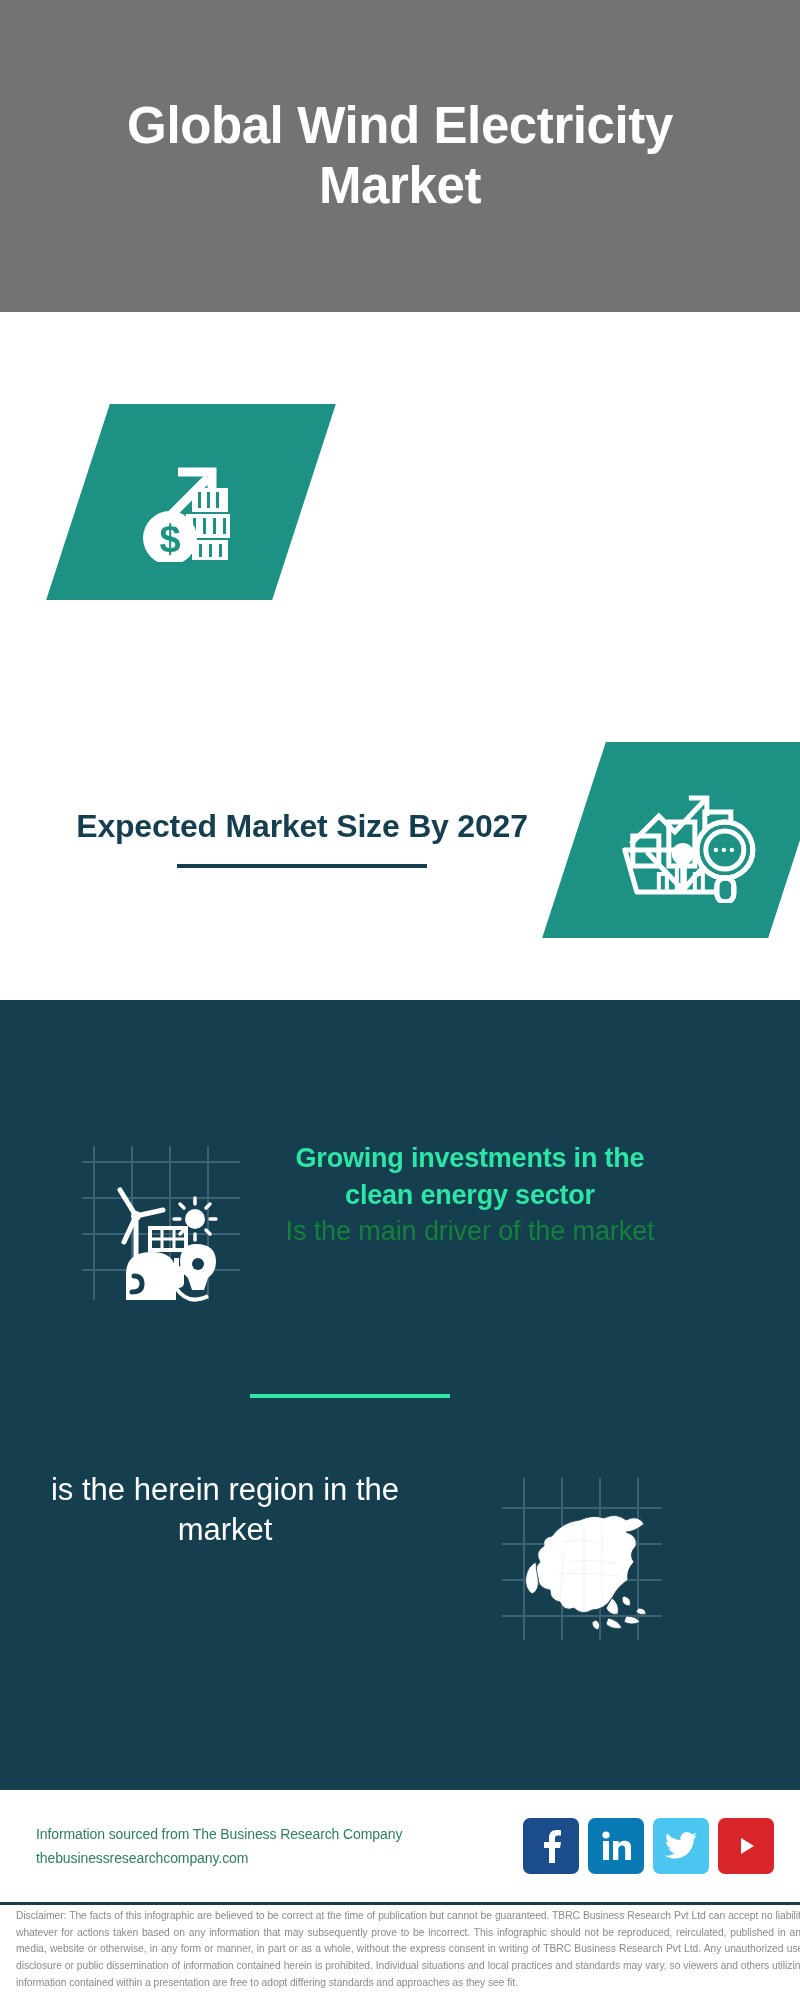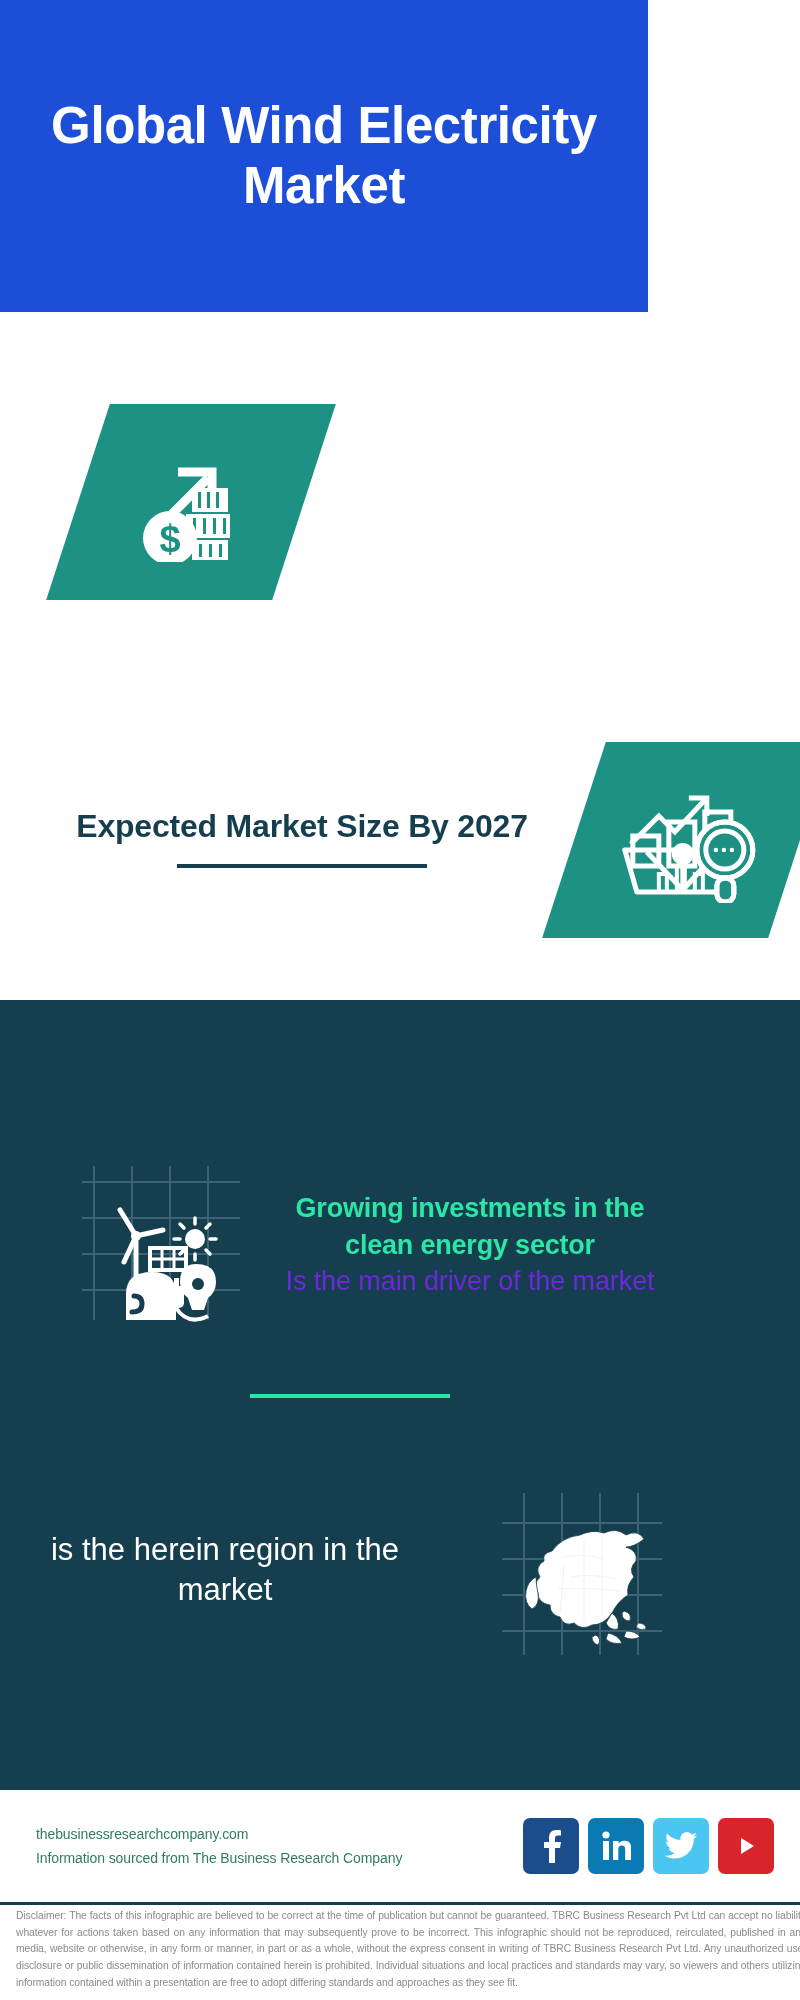--- a/index.html
+++ b/index.html
@@ -13,23 +13,23 @@
     width: 800px;
     height: 2000px;
     background: #ffffff;
     overflow: hidden;
   }
 
   
   .header {
     position: absolute;
     top: 0; left: 0;
-    width: 648px;
+    width: 800px;
     height: 312px;
-    background: #1d4ed8;
+    background: #737373;
     display: flex;
     align-items: center;
     justify-content: center;
   }
   .header-title {
     color: #ffffff;
     font-size: 51px;
     font-weight: bold;
     line-height: 1.17;
     text-align: center;
@@ -105,21 +105,20 @@
     width: 800px;
     height: 130px;
     display: block;
   }
 
   .dark-row {
     position: absolute;
     left: 0;
     width: 672px;
     display: flex;
-    align-items: center;
     gap: 20px;
   }
   .row-driver { top: 1140px; height: 210px; }
   .row-region { top: 1470px; height: 200px; }
 
   .grid-icon {
     position: relative;
     width: 180px;
     height: 170px;
     flex: 0 0 auto;
@@ -131,21 +130,21 @@
   .row-region .dark-text { order: 1; }
 
   .dark-head {
     color: #2DE5A4;
     font-size: 27px;
     font-weight: bold;
     line-height: 1.36;
     letter-spacing: -0.2px;
   }
   .dark-sub {
-    color: #6d28d9;
+    color: #15803d;
     font-size: 27px;
     font-weight: normal;
     line-height: 1.36;
     letter-spacing: -0.1px;
   }
   .region-head {
     color: #2DE5A4;
     font-size: 31px;
     font-weight: bold;
     line-height: 1.3;
@@ -397,22 +396,22 @@
           <path d="M92 56 L92 140"></path>
           <path d="M110 50 L110 130"></path>
           <path d="M72 80 L68 130"></path>
         </g>
       </svg>
     </div>
   </div>
 
   <div class="footer">
     <div class="footer-text">
+      <div class="footer-line">Information sourced from The Business Research Company</div>
       <div class="footer-line">thebusinessresearchcompany.com</div>
-      <div class="footer-line">Information sourced from The Business Research Company</div>
     </div>
     <div class="social-row">
       <div class="social s-fb">
         <svg width="26" height="34" viewBox="0 0 26 34">
             <path fill="#fff" d="M17 34V19h5l1-6h-6V9.5c0-1.7.5-2.9 3-2.9h3V1.2C22.4 1.1 20.6 1 18.5 1 14 1 11 3.7 11 8.8V13H6v6h5v15z"></path>
           </svg>
       </div>
       <div class="social s-li">
         <svg width="30" height="32" viewBox="0 0 30 32">
             <rect x="2" y="11" width="6" height="19" fill="#fff"></rect>

